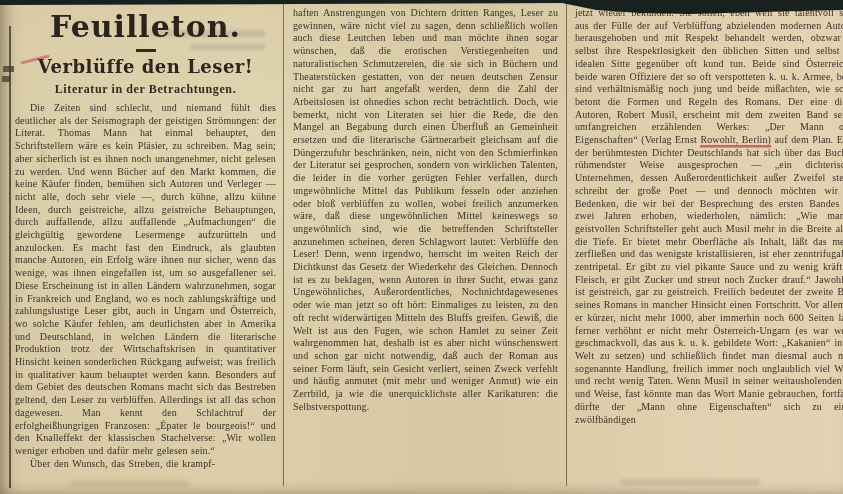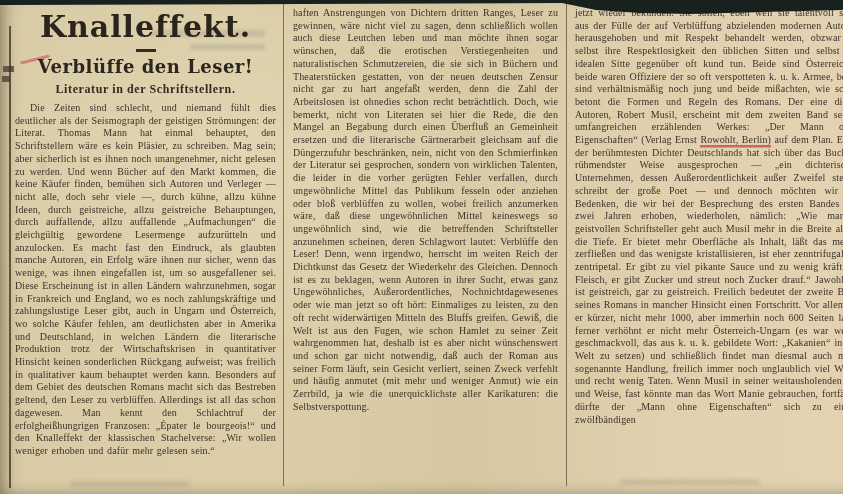--- a/index.html
+++ b/index.html
@@ -96,26 +96,27 @@
     <div class="stamp stamp2"></div>
     <div class="smudge smudge1"></div>
     <div class="smudge smudge2"></div>
 
     <div class="left-rule"></div>
     <div class="col-rule rule1"></div>
     <div class="col-rule rule2"></div>
 
     <div class="col col1">
       <div class="header">
-        <h1 class="section-title">Knalleffekt.</h1>
+        <h1 class="section-title">Feuilleton.</h1>
         <div class="title-divider"></div>
         <h2 class="headline">Verblüffe den Leser!</h2>
-        <h3 class="subheadline">Literatur in der Schriftstellern.</h3>
+        <h3 class="subheadline">Literatur in der Betrachtungen.</h3>
       </div>
       <p class="indent">Die Zeiten sind schlecht, und niemand fühlt dies deutlicher als der Seismograph der geistigen Strömungen: der Literat. Thomas Mann hat einmal behauptet, den Schriftstellern wäre es kein Pläsier, zu schreiben. Mag sein; aber sicherlich ist es ihnen noch unangenehmer, nicht gelesen zu werden. Und wenn Bücher auf den Markt kommen, die keine Käufer finden, bemühen sich Autoren und Verleger — nicht alle, doch sehr viele —, durch kühne, allzu kühne Ideen, durch geistreiche, allzu geistreiche Behauptungen, durch auffallende, allzu auffallende „Aufmachungen“ die gleichgültig gewordene Lesermenge aufzurütteln und anzulocken. Es macht fast den Eindruck, als glaubten manche Autoren, ein Erfolg wäre ihnen nur sicher, wenn das wenige, was ihnen eingefallen ist, um so ausgefallener sei. Diese Erscheinung ist in allen Ländern wahrzunehmen, sogar in Frankreich und England, wo es noch zahlungskräftige und zahlungslustige Leser gibt, auch in Ungarn und Österreich, wo solche Käufer fehlen, am deutlichsten aber in Amerika und Deutschland, in welchen Ländern die literarische Produktion trotz der Wirtschaftskrisen in quantitativer Hinsicht keinen sonderlichen Rückgang aufweist; was freilich in qualitativer kaum behauptet werden kann. Besonders auf dem Gebiet des deutschen Romans macht sich das Bestreben geltend, den Leser zu verblüffen. Allerdings ist all das schon dagewesen. Man kennt den Schlachtruf der erfolgheißhungrigen Franzosen: „Épater le bourgeois!“ und den Knalleffekt der klassischen Stachelverse: „Wir wollen weniger erhoben und dafür mehr gelesen sein.“</p>
+      <p class="indent">Über den Wunsch, das Streben, die krampf-</p>
     </div>
 
     <div class="col col2">
       <p>haften Anstrengungen von Dichtern dritten Ranges, Leser zu gewinnen, wäre nicht viel zu sagen, denn schließlich wollen auch diese Leutchen leben und man möchte ihnen sogar wünschen, daß die erotischen Verstiegenheiten und naturalistischen Schmutzereien, die sie sich in Büchern und Theaterstücken gestatten, von der neuen deutschen Zensur nicht gar zu hart angefaßt werden, denn die Zahl der Arbeitslosen ist ohnedies schon recht beträchtlich. Doch, wie bemerkt, nicht von Literaten sei hier die Rede, die den Mangel an Begabung durch einen Überfluß an Gemeinheit ersetzen und die literarische Gärtnerarbeit gleichsam auf die Düngerzufuhr beschränken, nein, nicht von den Schmierfinken der Literatur sei gesprochen, sondern von wirklichen Talenten, die leider in die vorher gerügten Fehler verfallen, durch ungewöhnliche Mittel das Publikum fesseln oder anziehen oder bloß verblüffen zu wollen, wobei freilich anzumerken wäre, daß diese ungewöhnlichen Mittel keineswegs so ungewöhnlich sind, wie die betreffenden Schriftsteller anzunehmen scheinen, deren Schlagwort lautet: Verblüffe den Leser! Denn, wenn irgendwo, herrscht im weiten Reich der Dichtkunst das Gesetz der Wiederkehr des Gleichen. Dennoch ist es zu beklagen, wenn Autoren in ihrer Sucht, etwas ganz Ungewöhnliches, Außerordentliches, Nochnichtdagewesenes oder wie man jetzt so oft hört: Einmaliges zu leisten, zu den oft recht widerwärtigen Mitteln des Bluffs greifen. Gewiß, die Welt ist aus den Fugen, wie schon Hamlet zu seiner Zeit wahrgenommen hat, deshalb ist es aber nicht wünschenswert und schon gar nicht notwendig, daß auch der Roman aus seiner Form läuft, sein Gesicht verliert, seinen Zweck verfehlt und häufig anmutet (mit mehr und weniger Anmut) wie ein Zerrbild, ja wie die unerquicklichste aller Karikaturen: die Selbstverspottung.</p>
     </div>
 
     <div class="col col3">
       <p><span>jetzt wieder bekunden. Sie sollen, eben weil sie talentvoll sind, aus der Fülle der auf Verblüffung abzielenden modernen Autoren herausgehoben und mit Respekt behandelt werden, obzwar sie selbst ihre Respektlosigkeit den üblichen Sitten und selbst der idealen Sitte gegenüber oft kund tun. Beide sind Österreicher, beide waren Offiziere der so oft verspotteten k. u. k. Armee, beide sind verhältnismäßig noch jung und beide mißachten, wie schon betont die Formen und Regeln des Romans. Der eine dieser Autoren, Robert Musil, erscheint mit dem zweiten Band seines umfangreichen erzählenden Werkes: „Der Mann ohne Eigenschaften“ (Verlag Ernst </span><span class="red-underline">Rowohlt, Berlin)</span><span> auf dem Plan. Einer der berühmtesten Dichter Deutschlands hat sich über das Buch in rühmendster Weise ausgesprochen — „ein dichterisches Unternehmen, dessen Außerordentlichkeit außer Zweifel steht“, schreibt der große Poet — und dennoch möchten wir die Bedenken, die wir bei der Besprechung des ersten Bandes vor zwei Jahren erhoben, wiederholen, nämlich: „Wie manche geistvollen Schriftsteller geht auch Musil mehr in die Breite als in die Tiefe. Er bietet mehr Oberfläche als Inhalt, läßt das meiste zerfließen und das wenigste kristallisieren, ist eher zenntrifugal als zentripetal. Er gibt zu viel pikante Sauce und zu wenig kräftiges Fleisch, er gibt Zucker und streut noch Zucker drauf.“ Jawohl, er ist geistreich, gar zu geistreich. Freilich bedeutet der zweite Band seines Romans in mancher Hinsicht einen Fortschritt. Vor allem ist er kürzer, nicht mehr 1000, aber immerhin noch 600 Seiten lang; ferner verhöhnt er nicht mehr Österreich-Ungarn (es war wenig geschmackvoll, das aus k. u. k. gebildete Wort: „Kakanien“ in die Welt zu setzen) und schließlich findet man diesmal auch mehr sogenannte Handlung, freilich immer noch unglaublich viel Worte und recht wenig Taten. Wenn Musil in seiner weitausholenden Art und Weise, fast könnte man das Wort Manie gebrauchen, fortfährt, dürfte der „Mann ohne Eigenschaften“ sich zu einem zwölfbändigen</span></p>
     </div>
 

